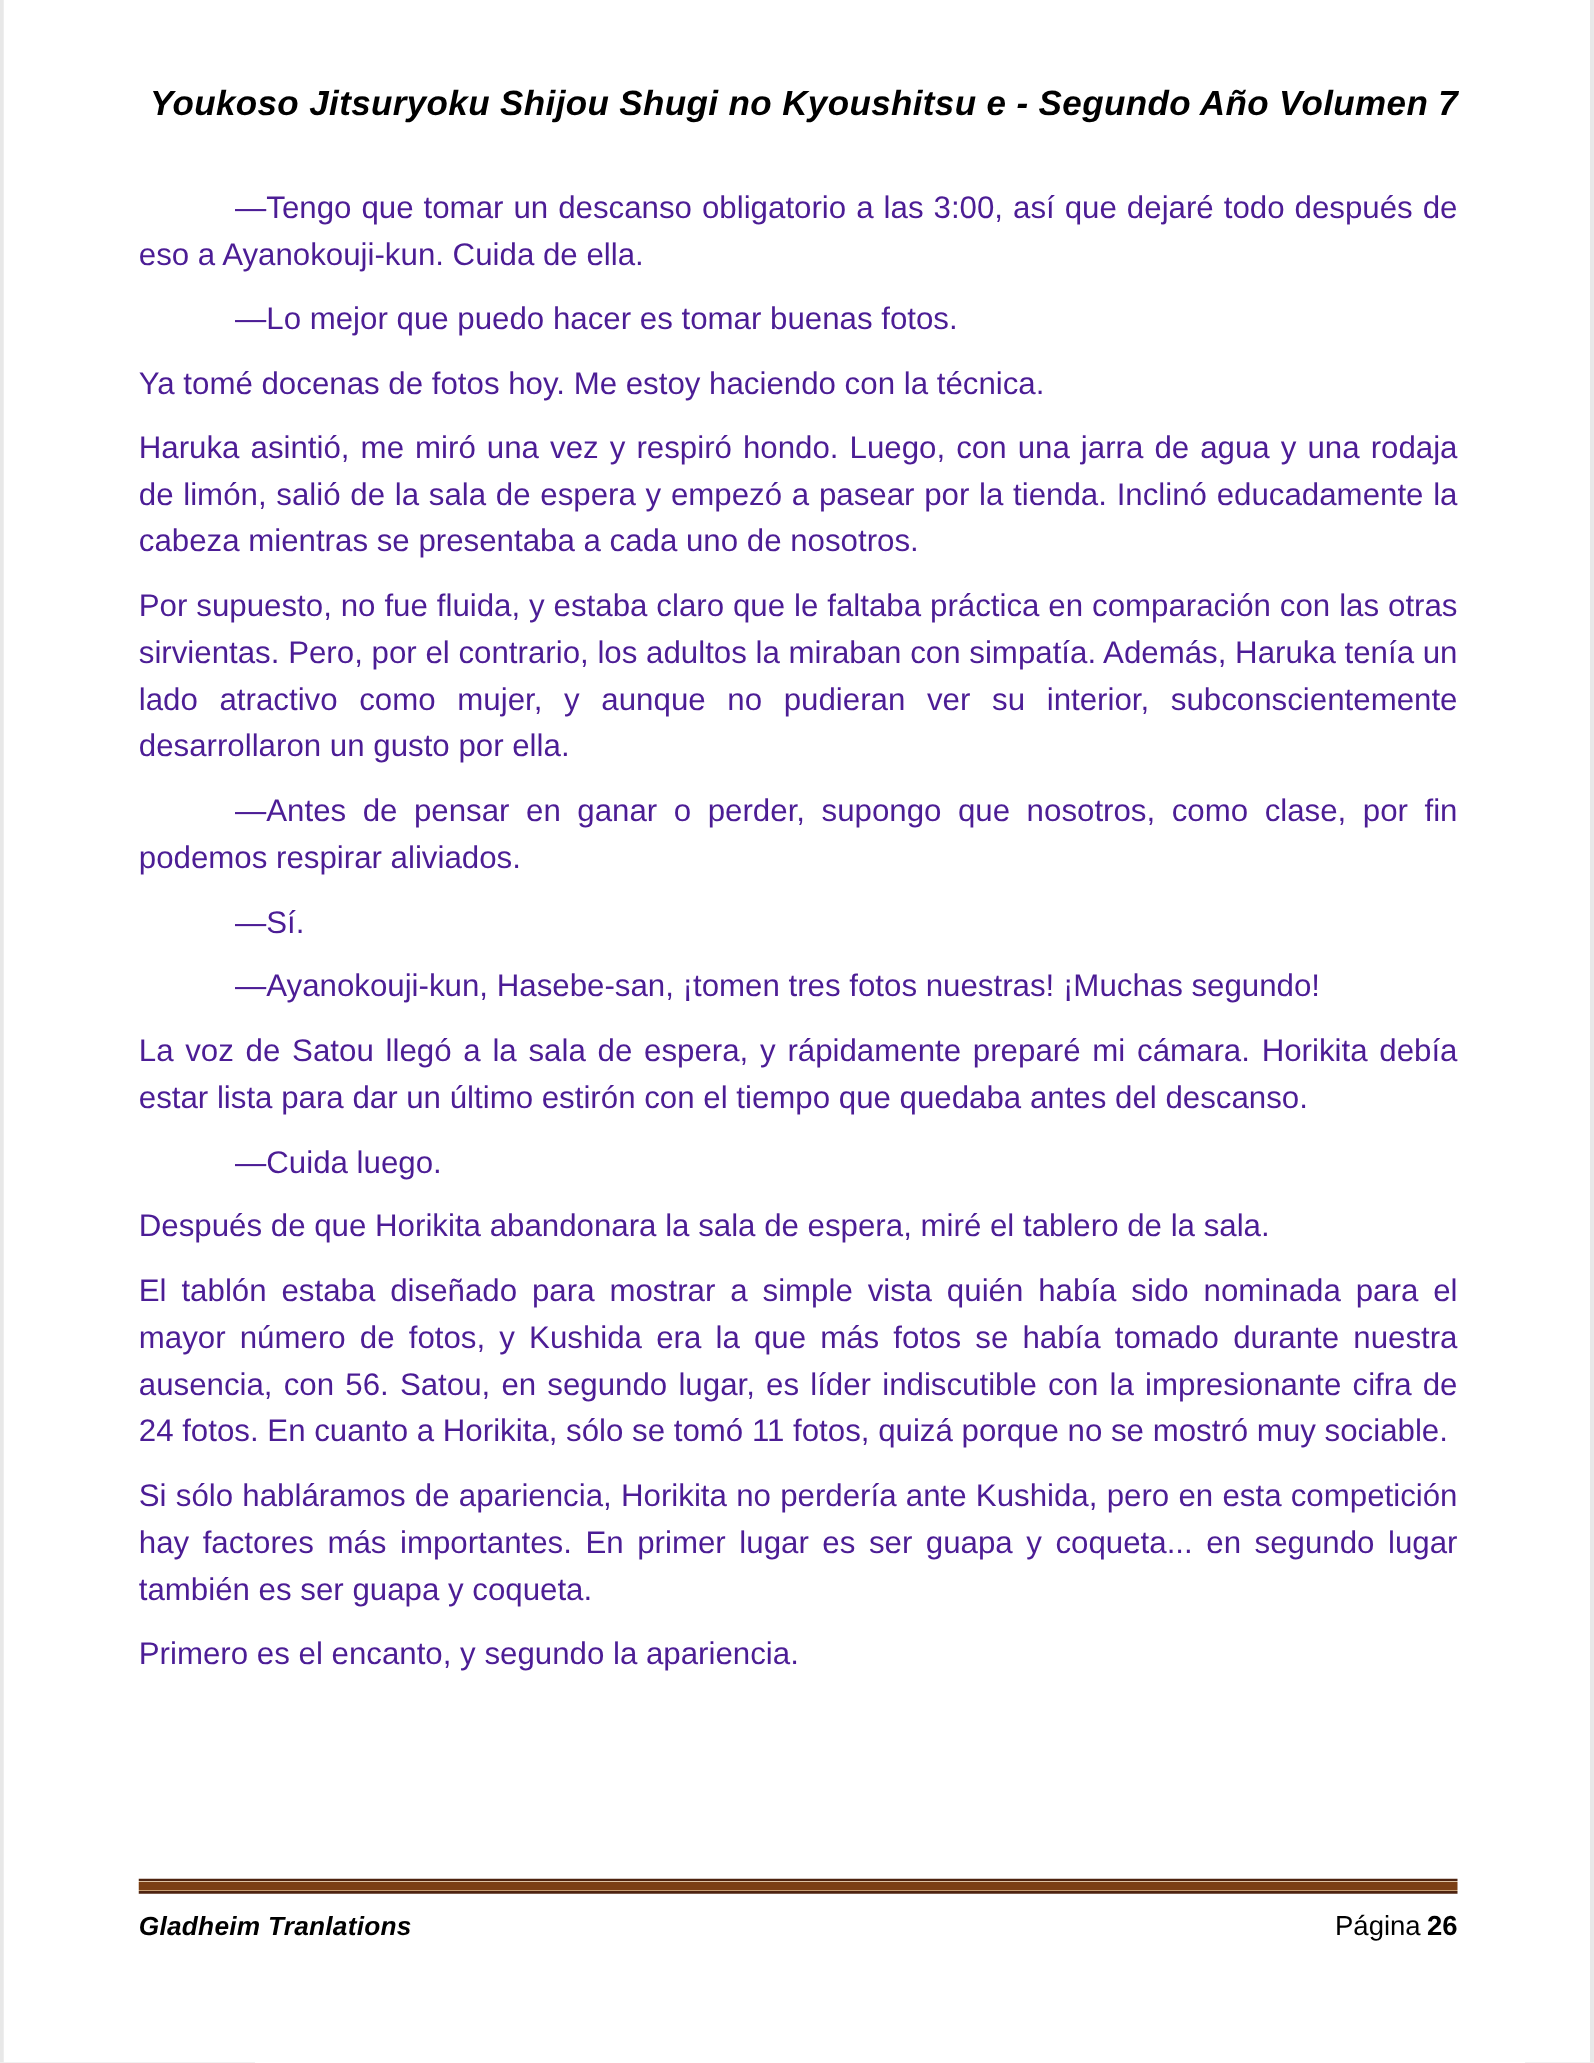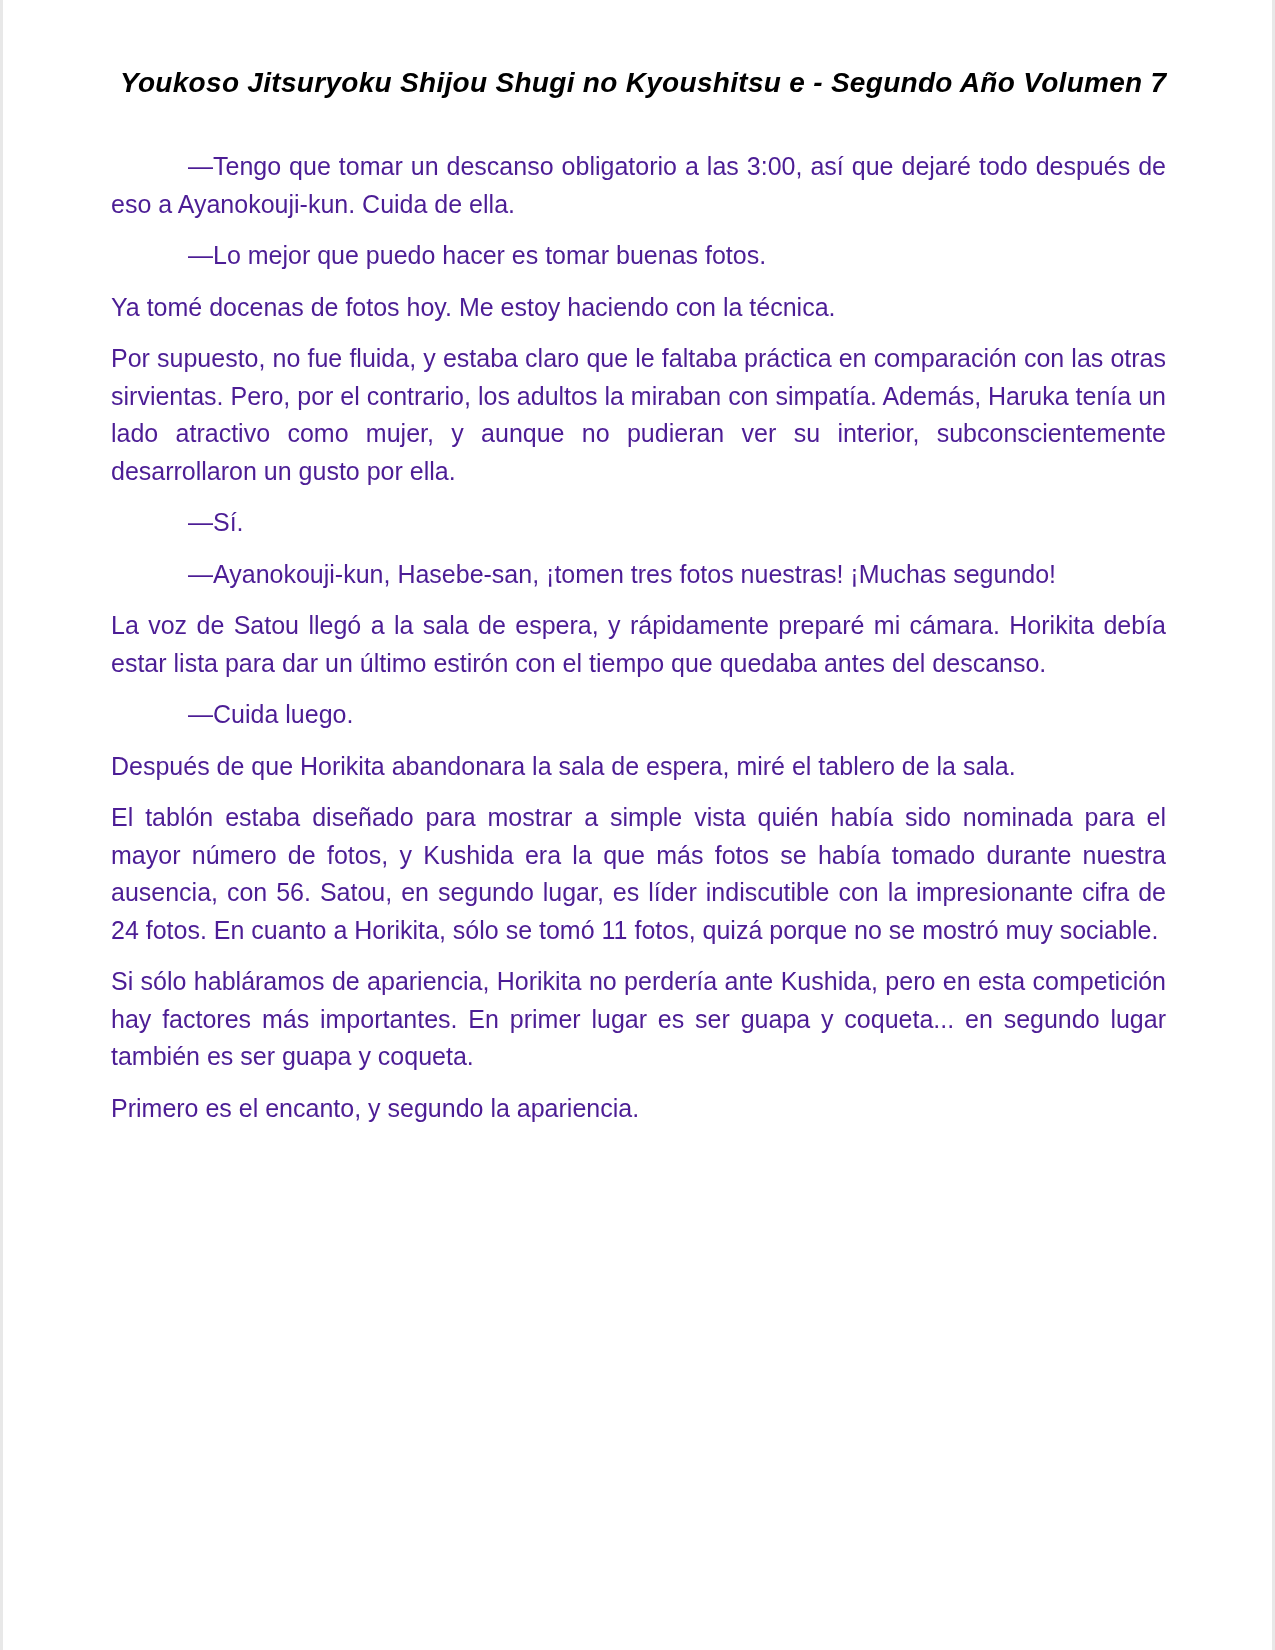--- a/index.html
+++ b/index.html
@@ -97,27 +97,38 @@
   <div class="content">
 
     <header>
       <div class="header-title">Youkoso Jitsuryoku Shijou Shugi no Kyoushitsu e - Segundo Año Volumen 7</div>
     </header>
 
     <main class="body-text">
       <p class="dialogue">—Tengo que tomar un descanso obligatorio a las 3:00, así que dejaré todo después de eso a Ayanokouji-kun. Cuida de ella.</p>
       <p class="dialogue">—Lo mejor que puedo hacer es tomar buenas fotos.</p>
       <p class="narration">Ya tomé docenas de fotos hoy. Me estoy haciendo con la técnica.</p>
+      <p class="narration">Haruka asintió, me miró una vez y respiró hondo. Luego, con una jarra de agua y una rodaja de limón, salió de la sala de espera y empezó a pasear por la tienda. Inclinó educadamente la cabeza mientras se presentaba a cada uno de nosotros.</p>
       <p class="narration">Por supuesto, no fue fluida, y estaba claro que le faltaba práctica en comparación con las otras sirvientas. Pero, por el contrario, los adultos la miraban con simpatía. Además, Haruka tenía un lado atractivo como mujer, y aunque no pudieran ver su interior, subconscientemente desarrollaron un gusto por ella.</p>
+      <p class="dialogue">—Antes de pensar en ganar o perder, supongo que nosotros, como clase, por fin podemos respirar aliviados.</p>
       <p class="dialogue">—Sí.</p>
       <p class="dialogue">—Ayanokouji-kun, Hasebe-san, ¡tomen tres fotos nuestras! ¡Muchas segundo!</p>
       <p class="narration">La voz de Satou llegó a la sala de espera, y rápidamente preparé mi cámara. Horikita debía estar lista para dar un último estirón con el tiempo que quedaba antes del descanso.</p>
       <p class="dialogue">—Cuida luego.</p>
       <p class="narration">Después de que Horikita abandonara la sala de espera, miré el tablero de la sala.</p>
       <p class="narration">El tablón estaba diseñado para mostrar a simple vista quién había sido nominada para el mayor número de fotos, y Kushida era la que más fotos se había tomado durante nuestra ausencia, con 56. Satou, en segundo lugar, es líder indiscutible con la impresionante cifra de 24 fotos. En cuanto a Horikita, sólo se tomó 11 fotos, quizá porque no se mostró muy sociable.</p>
       <p class="narration">Si sólo habláramos de apariencia, Horikita no perdería ante Kushida, pero en esta competición hay factores más importantes. En primer lugar es ser guapa y coqueta... en segundo lugar también es ser guapa y coqueta.</p>
       <p class="narration">Primero es el encanto, y segundo la apariencia.</p>
     </main>
 
   </div>
 
+  <footer class="footer">
+    <div class="footer-rule"></div>
+    <div class="footer-row">
+      <span class="translator-credit">Gladheim Tranlations</span>
+      <span class="page-number">
+        <span>Página</span><span class="num">26</span>
+      </span>
+    </div>
+  </footer>
 
 </div>
 
 </body></html>

